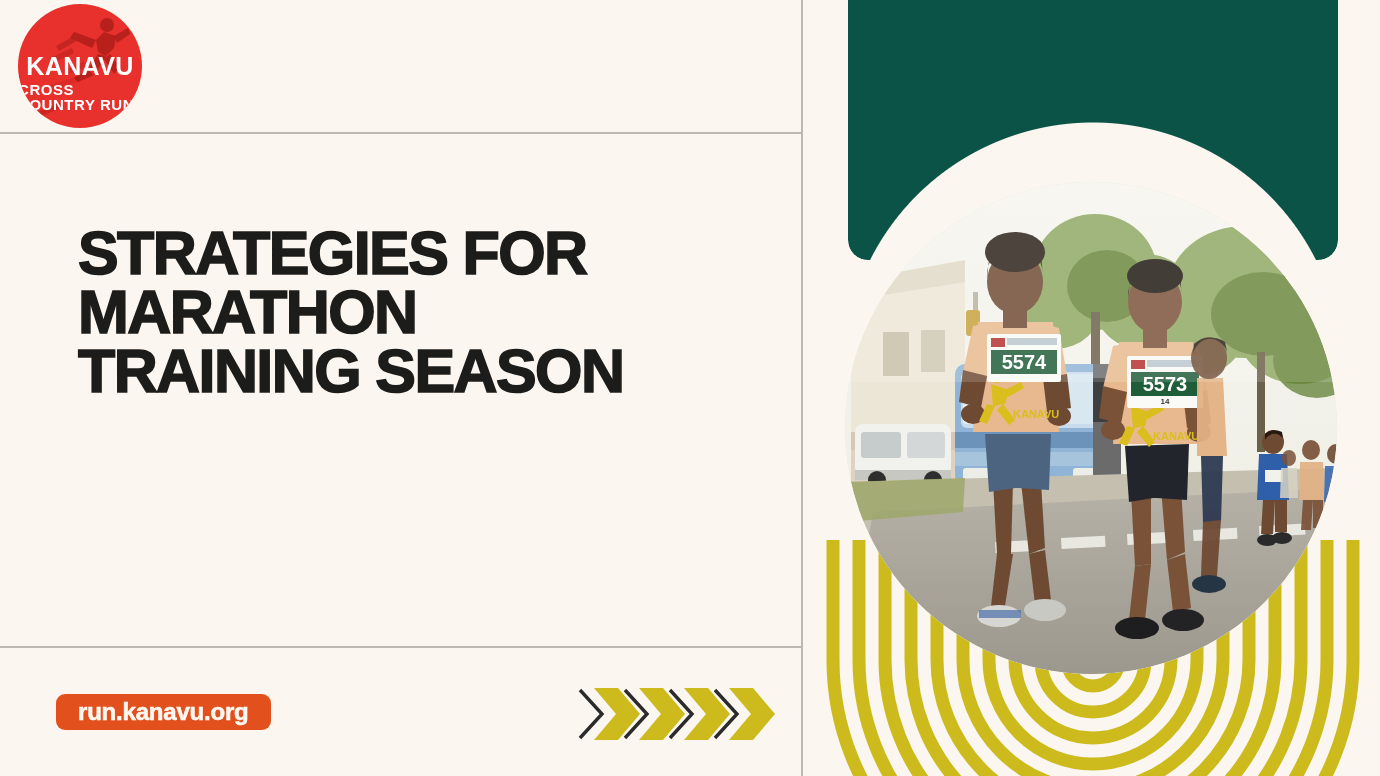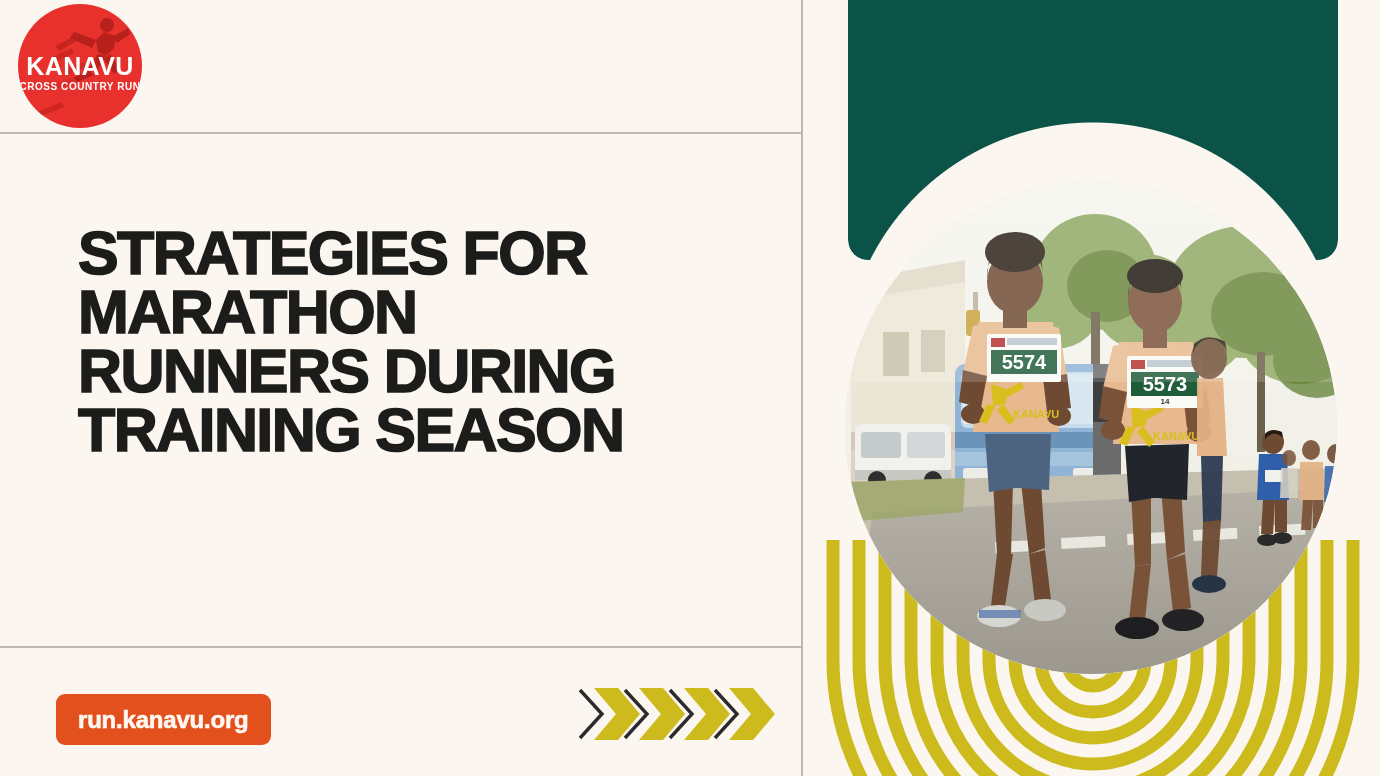--- a/index.html
+++ b/index.html
@@ -53,24 +53,24 @@
     text-align:center;
     color:#fff;
     font-weight:800;
     font-size:25px;
     letter-spacing:0.4px;
     line-height:1;
     font-family:"Liberation Sans", sans-serif;
   }
   #logo .subwordmark {
     position:absolute; left:0; top:78px; width:100%;
-    text-align:center;
+    text-align:left;
     color:#fff;
     font-weight:700;
-    font-size:10px;
+    font-size:15px;
     letter-spacing:0.55px;
     line-height:1;
   }
   #logo .shadow-strokes {
     position:absolute; left:10px; top:60px;
     width:90px; height:60px;
     opacity:.28;
   }
   #logo .shadow-strokes svg { width:100%; height:100%; display:block; }
 
@@ -85,21 +85,21 @@
     line-height:0.97;
     letter-spacing:-1.6px;
     text-transform:uppercase;
     -webkit-text-stroke:1.6px #1C1C1A;
   }
   #headline .ln { display:block; white-space:nowrap; }
 
   
   #url-badge {
     position:absolute; left:56px; top:694px;
-    height:51px;
+    height:36px;
     padding:0 22px;
     display:flex; align-items:center;
     background:#E2511D;
     border-radius:9px;
     color:#FFF7F1;
     font-weight:700;
     font-size:24px;
     letter-spacing:-0.2px;
     -webkit-text-stroke:0.6px #FFF7F1;
   }
@@ -181,21 +181,20 @@
           </g>
         </svg>
       </div>
       <div class="wordmark">KANAVU</div>
       <div class="subwordmark">CROSS COUNTRY RUN</div>
     </div>
 
     <h1 id="headline">
       <span class="ln">STRATEGIES FOR</span>
       <span class="ln">MARATHON</span>
-      <span class="ln">RUNNERS DURING</span>
       <span class="ln">TRAINING SEASON</span>
     </h1>
 
     <div id="url-badge">
       <span>run.kanavu.org</span>
     </div>
 
     <div id="chevrons">
       <svg viewBox="0 0 196 76" xmlns="http://www.w3.org/2000/svg">
         <defs>

